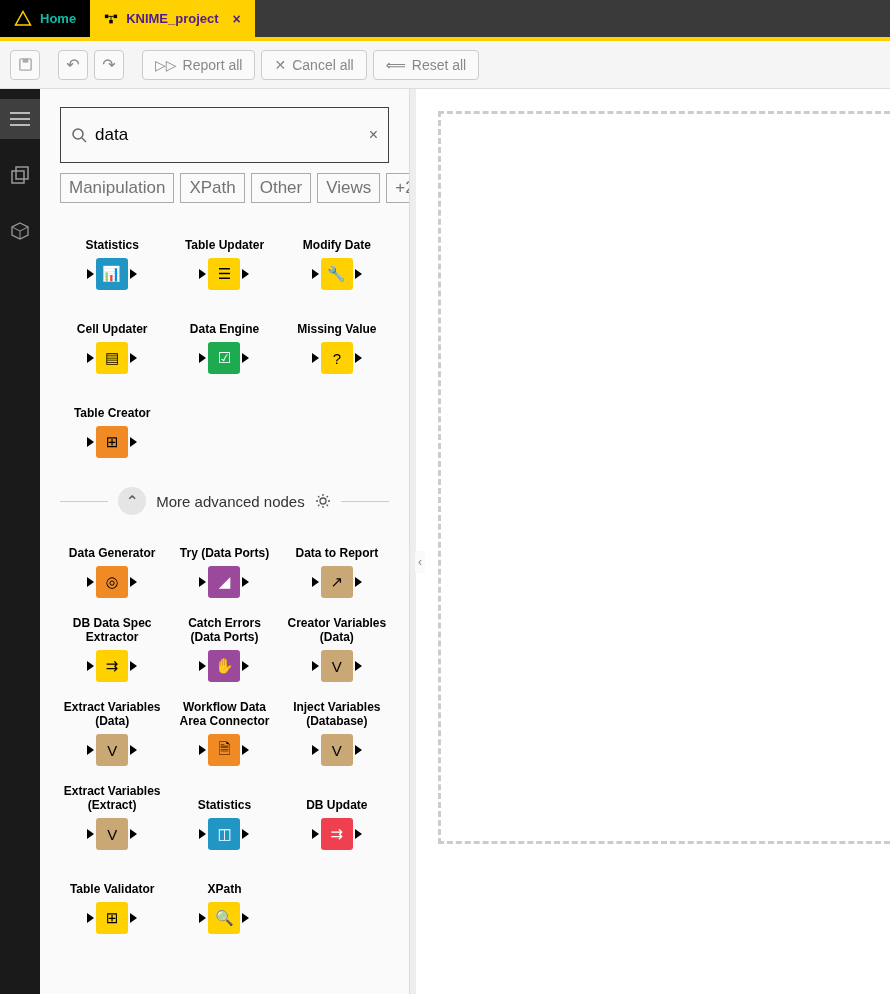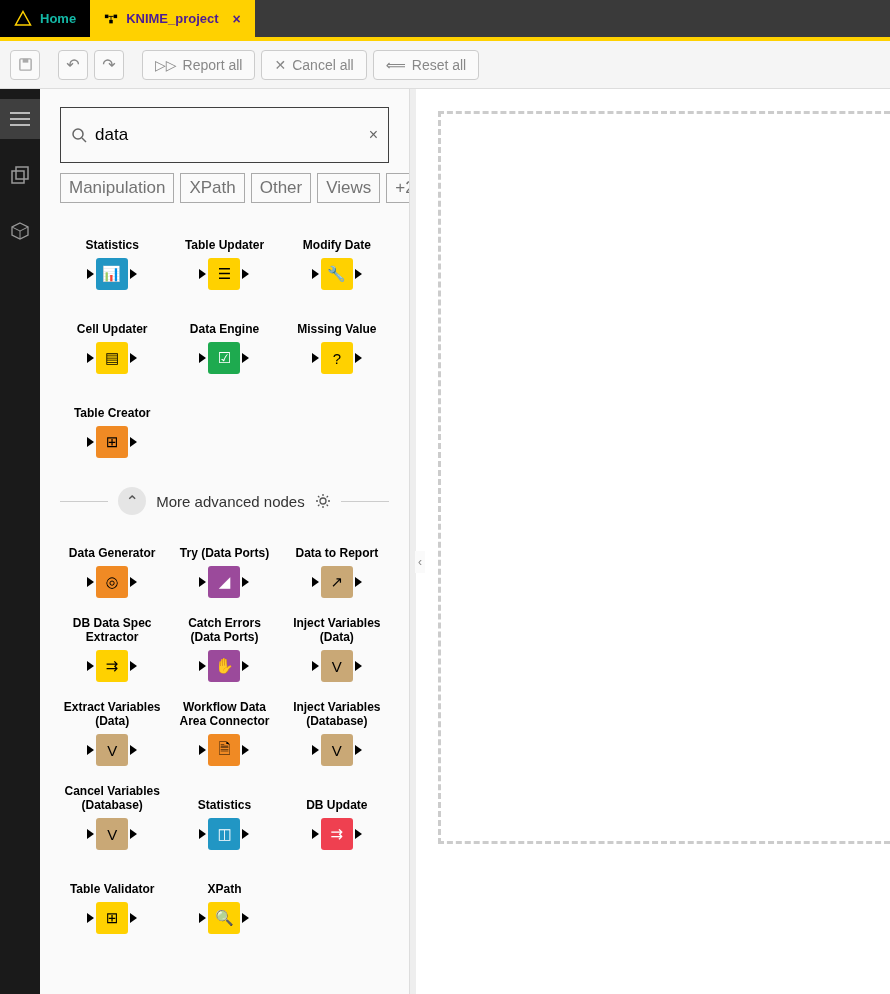--- a/index.html
+++ b/index.html
@@ -250,21 +250,21 @@
   </div>
         <div class="node">
     <div class="node-lbl">Catch Errors (Data Ports)</div>
     <div class="node-body">
       <div class="tri tri-l"></div>
       <div class="node-box" style="background:#9b4a9b;color:#fff">✋</div>
       <div class="tri tri-r"></div>
     </div>
   </div>
         <div class="node">
-    <div class="node-lbl">Inject Variables (Data)</div>
+    <div class="node-lbl">Creator Variables (Data)</div>
     <div class="node-body">
       <div class="tri tri-l"></div>
       <div class="node-box" style="background:#c9a876;color:#000">V</div>
       <div class="tri tri-r"></div>
     </div>
   </div>
         <div class="node">
     <div class="node-lbl">Extract Variables (Data)</div>
     <div class="node-body">
       <div class="tri tri-l"></div>
@@ -282,21 +282,21 @@
   </div>
         <div class="node">
     <div class="node-lbl">Inject Variables (Database)</div>
     <div class="node-body">
       <div class="tri tri-l"></div>
       <div class="node-box" style="background:#c9a876;color:#000">V</div>
       <div class="tri tri-r"></div>
     </div>
   </div>
         <div class="node">
-    <div class="node-lbl">Cancel Variables (Database)</div>
+    <div class="node-lbl">Extract Variables (Extract)</div>
     <div class="node-body">
       <div class="tri tri-l"></div>
       <div class="node-box" style="background:#c9a876;color:#000">V</div>
       <div class="tri tri-r"></div>
     </div>
   </div>
         <div class="node">
     <div class="node-lbl">Statistics</div>
     <div class="node-body">
       <div class="tri tri-l"></div>

